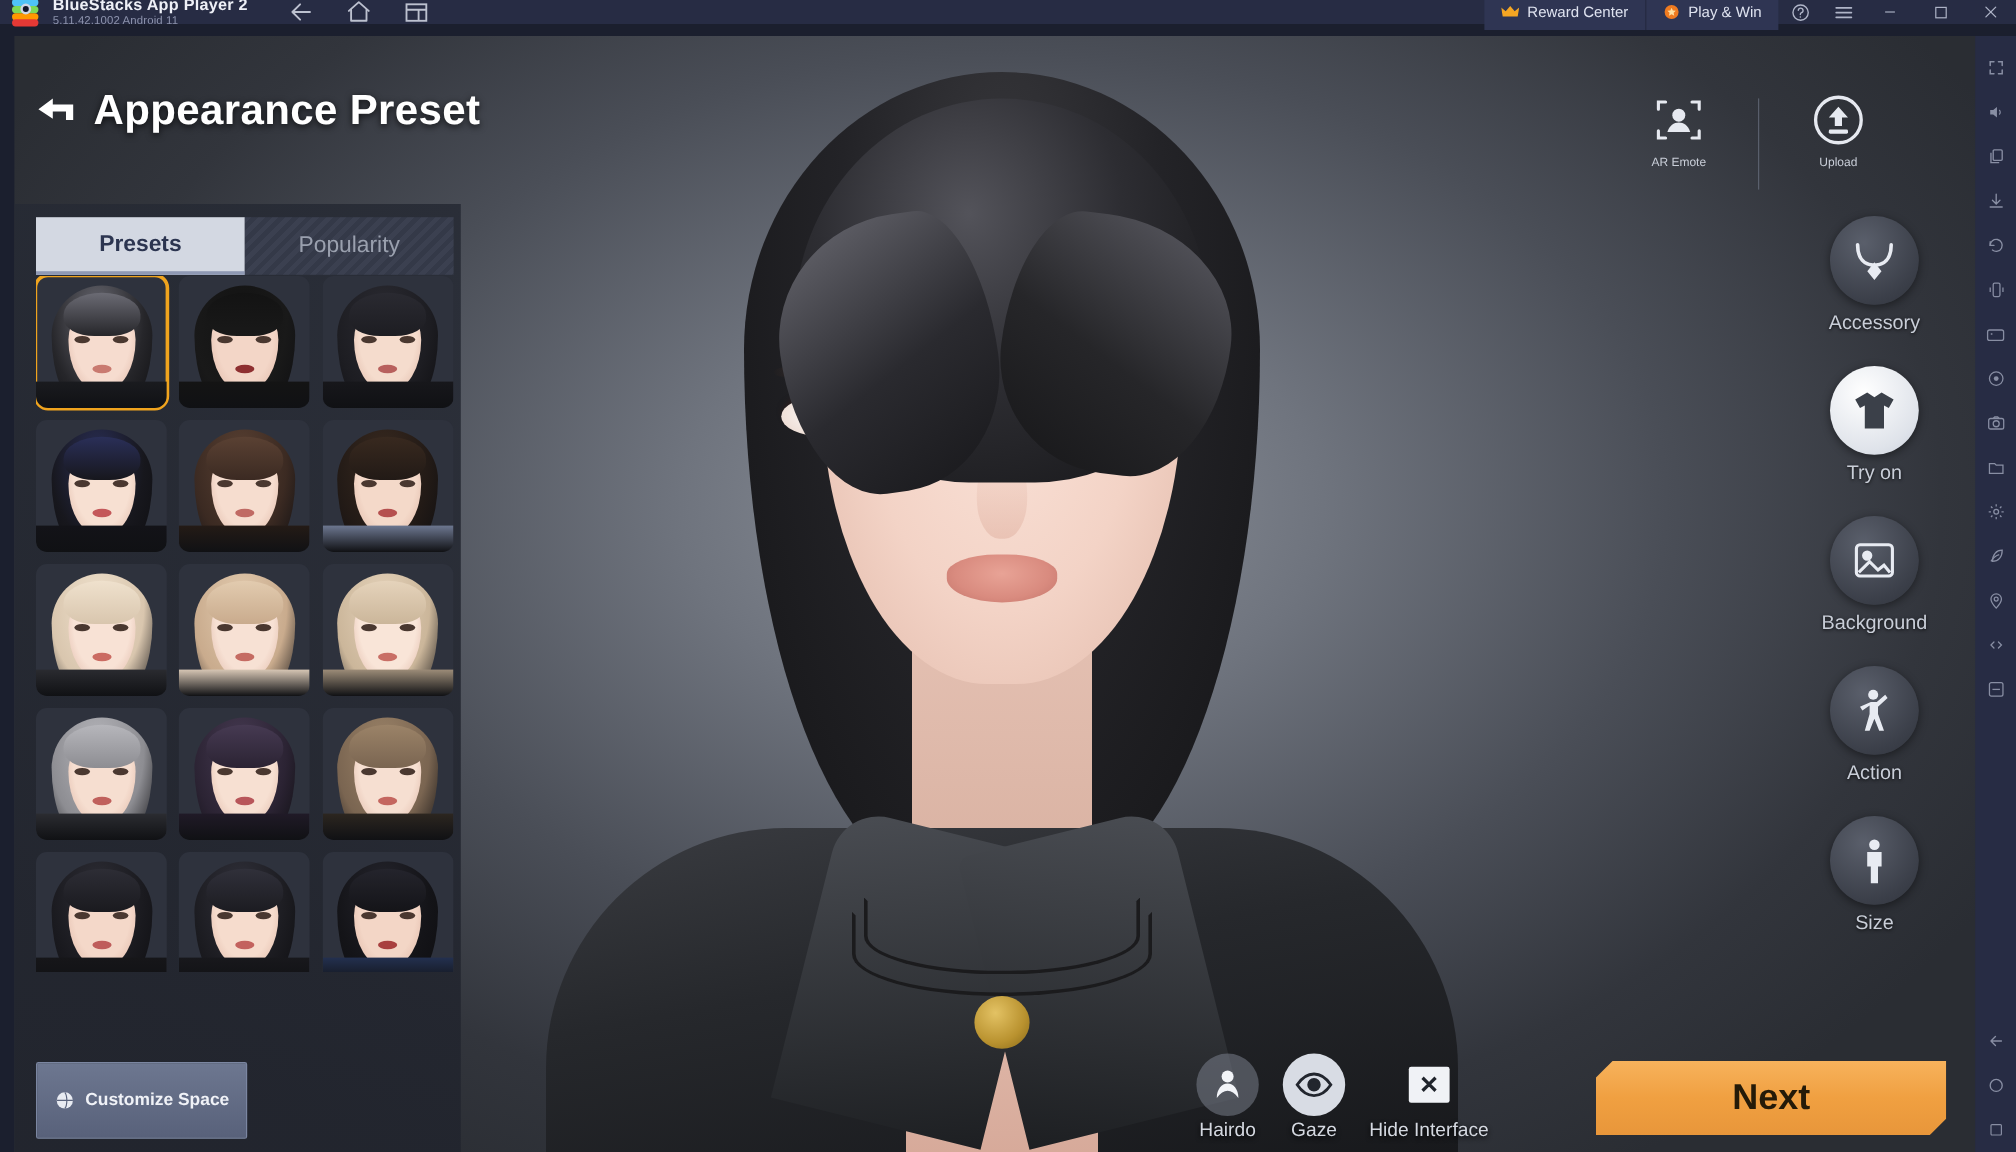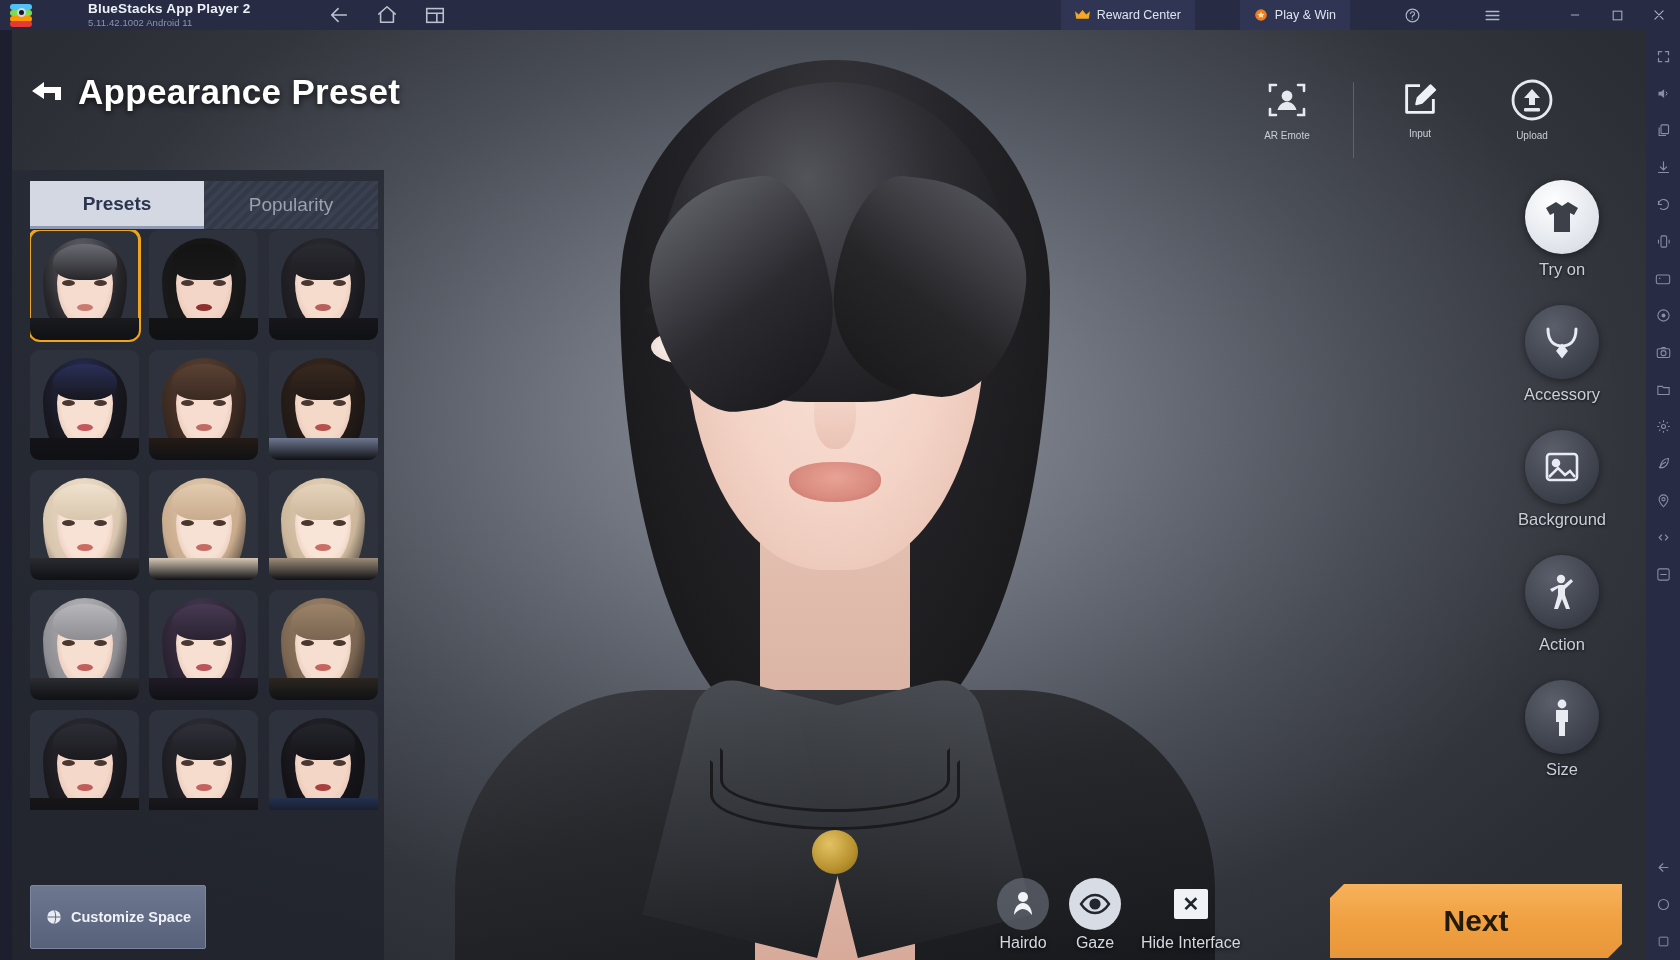--- a/index.html
+++ b/index.html
@@ -1,21 +1,21 @@
 <!DOCTYPE html>
 <html><head>
 <meta charset="utf-8">
 <style>
   * { margin:0; padding:0; box-sizing:border-box; }
   html,body { width:1680px; height:960px; overflow:hidden; background:#1b1f2e;
     font-family:"Liberation Sans", sans-serif; }
 
   
-  #titlebar { position:absolute; left:0; top:0; width:1680px; height:30px;
-    background:#272c44; display:flex; align-items:center; color:#e4e6f0;gap:44px; }
+  #titlebar { position:absolute; left:0; top:0; width:1680px; height:20px;
+    background:#272c44; display:flex; align-items:center; color:#e4e6f0; }
   #bs-logo { width:22px; height:22px; margin-left:10px; border-radius:4px; position:relative; }
   #bs-logo .l { position:absolute; left:0; right:0; height:6px; border-radius:3px; }
   #bs-logo .l1 { top:0;   background:#4fc3f7; }
   #bs-logo .l2 { top:6px; background:#7ed957; }
   #bs-logo .l3 { top:12px;background:#ff9800; }
   #bs-logo .l4 { top:17px;background:#e53935; }
   #bs-logo .dot{ position:absolute; left:7px; top:4px; width:9px; height:9px;
     border-radius:50%; background:#15182a; border:2px solid #cfd6e6; }
   #bs-title-wrap { margin-left:12px; line-height:1.05; }
   #bs-title { font-size:13.5px; font-weight:700; color:#eef0f7; letter-spacing:.2px; }
@@ -187,21 +187,21 @@
   .bc-circ { width:52px; height:52px; border-radius:50%;
     background:rgba(120,126,138,.55); display:flex; align-items:center;
     justify-content:center; }
   .bc-circ.on { background:#d8dce4; }
   .bc-item .lbl { font-size:16px; color:#d4d8e0; text-shadow:0 1px 4px rgba(0,0,0,.9); }
   .hide-box { width:34px; height:30px; background:#f0f2f6; border-radius:2px;
     display:flex; align-items:center; justify-content:center;
     color:#20242c; font-size:20px; font-weight:700; }
 
   
-  #next-btn { position:absolute; left:1318px; top:854px; width:292px; height:74px;
+  #next-btn { position:absolute; left:1318px; top:854px; width:292px; height:62px;
     background:linear-gradient(180deg,#f7b25c 0%,#f0a041 50%,#e8963a 100%);
     display:flex; align-items:center; justify-content:center; cursor:pointer;
     color:#241a08; font-size:30px; font-weight:700;
     clip-path:polygon(14px 0, 100% 0, 100% calc(100% - 14px), calc(100% - 14px) 100%, 0 100%, 0 14px);
     box-shadow:0 3px 10px rgba(0,0,0,.5); }
 </style>
 </head>
 <body>
 
 <div id="titlebar">
@@ -479,53 +479,46 @@
     <div class="tr-item">
       <svg width="44" height="44" viewBox="0 0 44 44" fill="none" stroke="#e6e9f0" stroke-width="2.6" stroke-linecap="round">
         <path d="M5 13V7h6M39 13V7h-6M5 31v6h6M39 31v6h-6"></path>
         <circle cx="22" cy="18" r="5.4" fill="#e6e9f0" stroke="none"></circle>
         <path d="M12.5 32c1.6-5.4 5.4-8 9.5-8s7.9 2.6 9.5 8z" fill="#e6e9f0" stroke="none"></path>
       </svg>
       <span class="lbl">AR Emote</span>
     </div>
     <div class="tr-div"></div>
     <div class="tr-item">
-      <svg width="42" height="42" viewBox="0 0 44 44" fill="none" stroke="#eef1f7" stroke-width="3" stroke-linejoin="round">
-        <path d="M36 22v14H8V8h14"></path>
-        <path d="M24 26l-6 1.5L19.5 21 33 7.5 38 12.5z" fill="#eef1f7" stroke="#eef1f7" stroke-width="2"></path>
-      </svg>
-      <span class="lbl">Input</span>
-    </div>
-    <div class="tr-item">
       <svg width="44" height="44" viewBox="0 0 44 44">
         <circle cx="22" cy="22" r="19" fill="none" stroke="#e6e9f0" stroke-width="2.8"></circle>
         <path d="M22 11l8 9h-5v7h-6v-7h-5z" fill="#e6e9f0"></path>
         <rect x="14" y="30" width="16" height="3.4" rx="1.2" fill="#e6e9f0"></rect>
       </svg>
       <span class="lbl">Upload</span>
     </div>
   </div>
 
   <div id="game-rail">
-    <div class="gr-item">
-      <div class="gr-circ light">
-        <svg width="40" height="38" viewBox="0 0 40 38" fill="#3b4049">
-          <path d="M14 4l6 4 6-4 10 6-4 7-4-2v19H12V15l-4 2-4-7z"></path>
-        </svg>
-      </div>
-      <span class="lbl">Try on</span>
-    </div>
     <div class="gr-item">
       <div class="gr-circ">
         <svg width="42" height="40" viewBox="0 0 42 40" fill="none" stroke="#e8ebf2" stroke-width="3" stroke-linecap="round">
           <path d="M7 7c0 12 6 17 14 17s14-5 14-17"></path>
           <path d="M21 24l-4 5 4 5 4-5z" fill="#e8ebf2"></path>
         </svg>
       </div>
       <span class="lbl">Accessory</span>
+    </div>
+    <div class="gr-item">
+      <div class="gr-circ light">
+        <svg width="40" height="38" viewBox="0 0 40 38" fill="#3b4049">
+          <path d="M14 4l6 4 6-4 10 6-4 7-4-2v19H12V15l-4 2-4-7z"></path>
+        </svg>
+      </div>
+      <span class="lbl">Try on</span>
     </div>
     <div class="gr-item">
       <div class="gr-circ">
         <svg width="38" height="36" viewBox="0 0 38 36" fill="none" stroke="#e8ebf2" stroke-width="2.6">
           <rect x="4" y="5" width="30" height="26" rx="3"></rect>
           <circle cx="13" cy="14" r="3" fill="#e8ebf2"></circle>
           <path d="M6 28l9-9 7 7 5-4 5 6" fill="none"></path>
         </svg>
       </div>
       <span class="lbl">Background</span>

